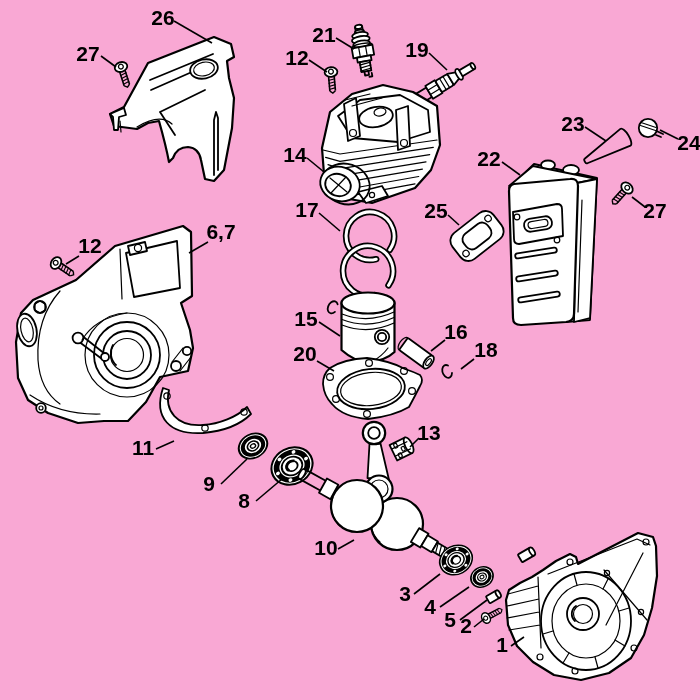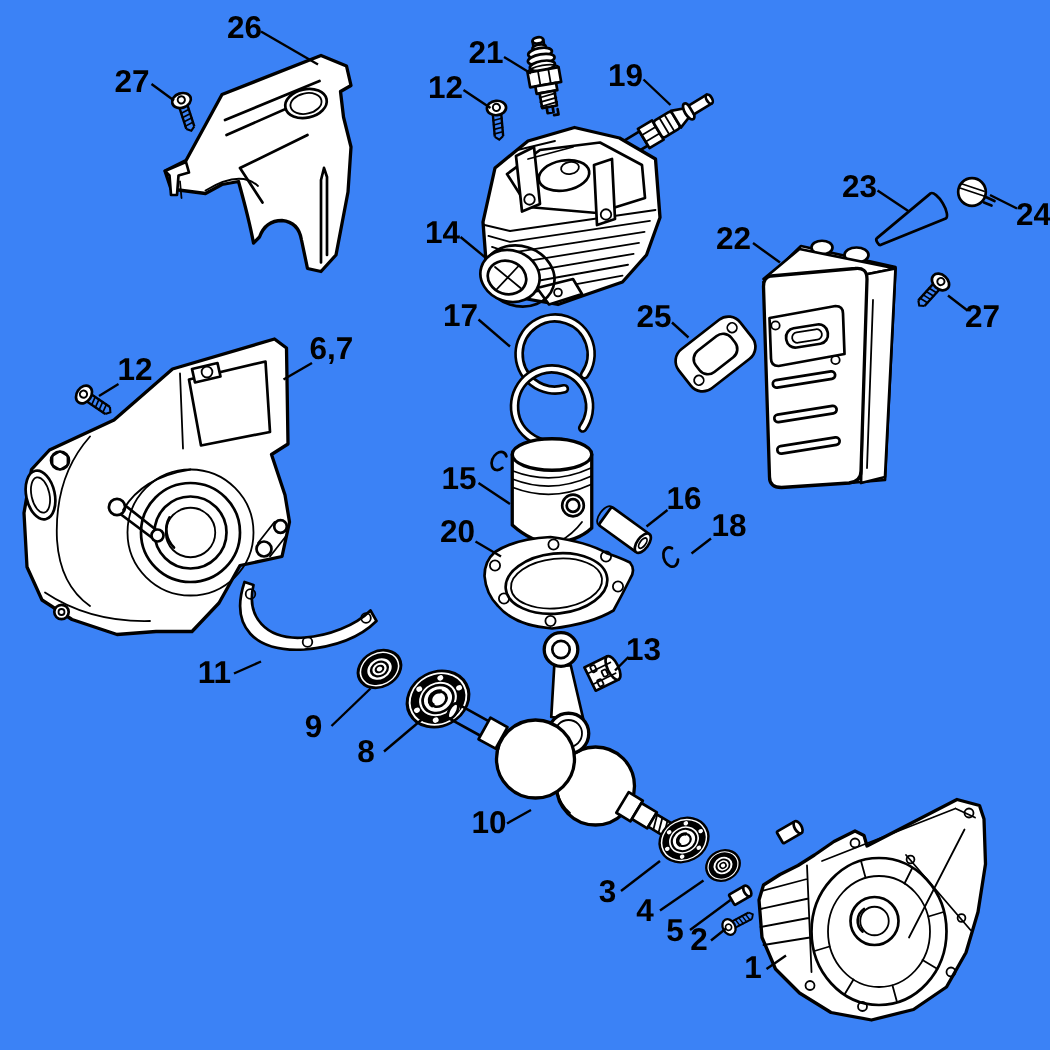--- a/index.html
+++ b/index.html
@@ -1,16 +1,16 @@
 <!DOCTYPE html>
 <html><head>
 <meta charset="utf-8">
 <style>
   html,body{margin:0;padding:0;background:#fff;}
-  .canvas{position:relative;width:700px;height:700px;background:#3b82f6;overflow:hidden;}
+  .canvas{position:relative;width:700px;height:700px;background:#f9a8d4;overflow:hidden;}
   svg{display:block;}
   
   .part path,.part rect,.part circle,.part ellipse,.part line,.part polyline,.part polygon{
     fill:none;stroke:#000;stroke-width:1.8;stroke-linejoin:round;stroke-linecap:round;}
   .part .w{fill:#ffffff;}
   .part .thick{stroke-width:2.2;}
   .part .thin{stroke-width:1.2;}
   .part .band{stroke-width:6.5;}
   .part .bandw{stroke:#ffffff;stroke-width:3;}
   .callout line{stroke:#000;stroke-width:1.6;}

